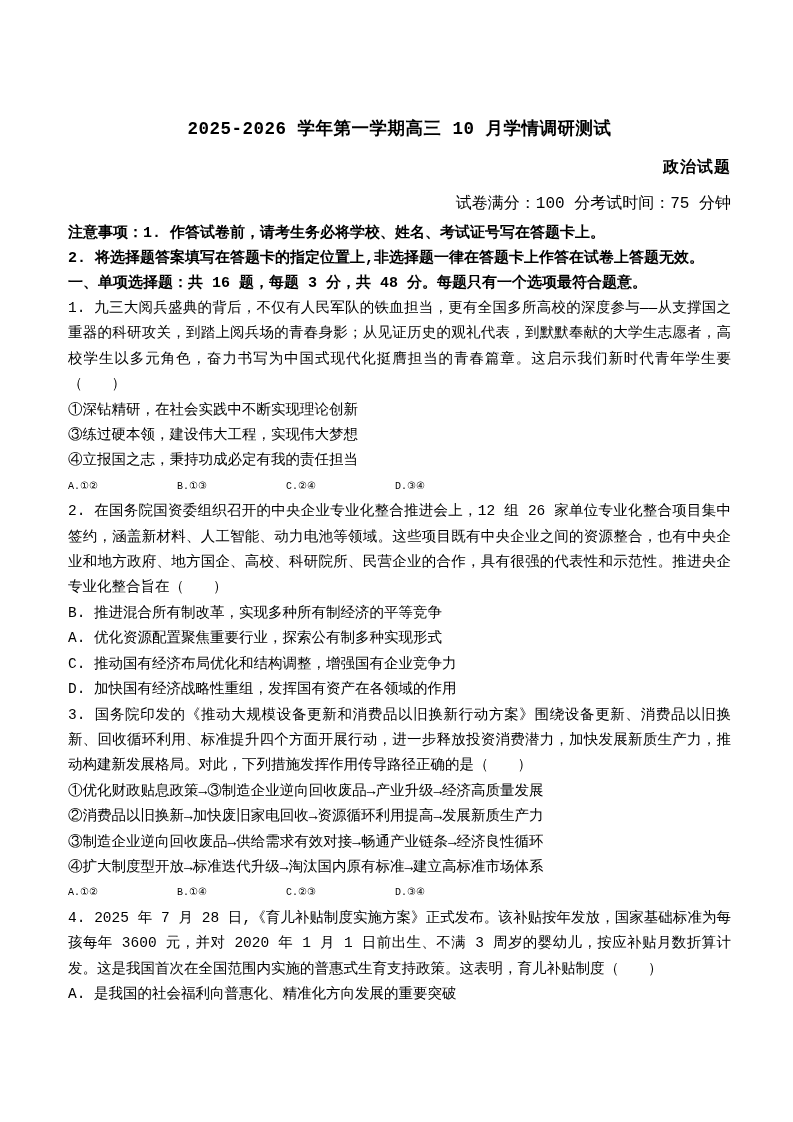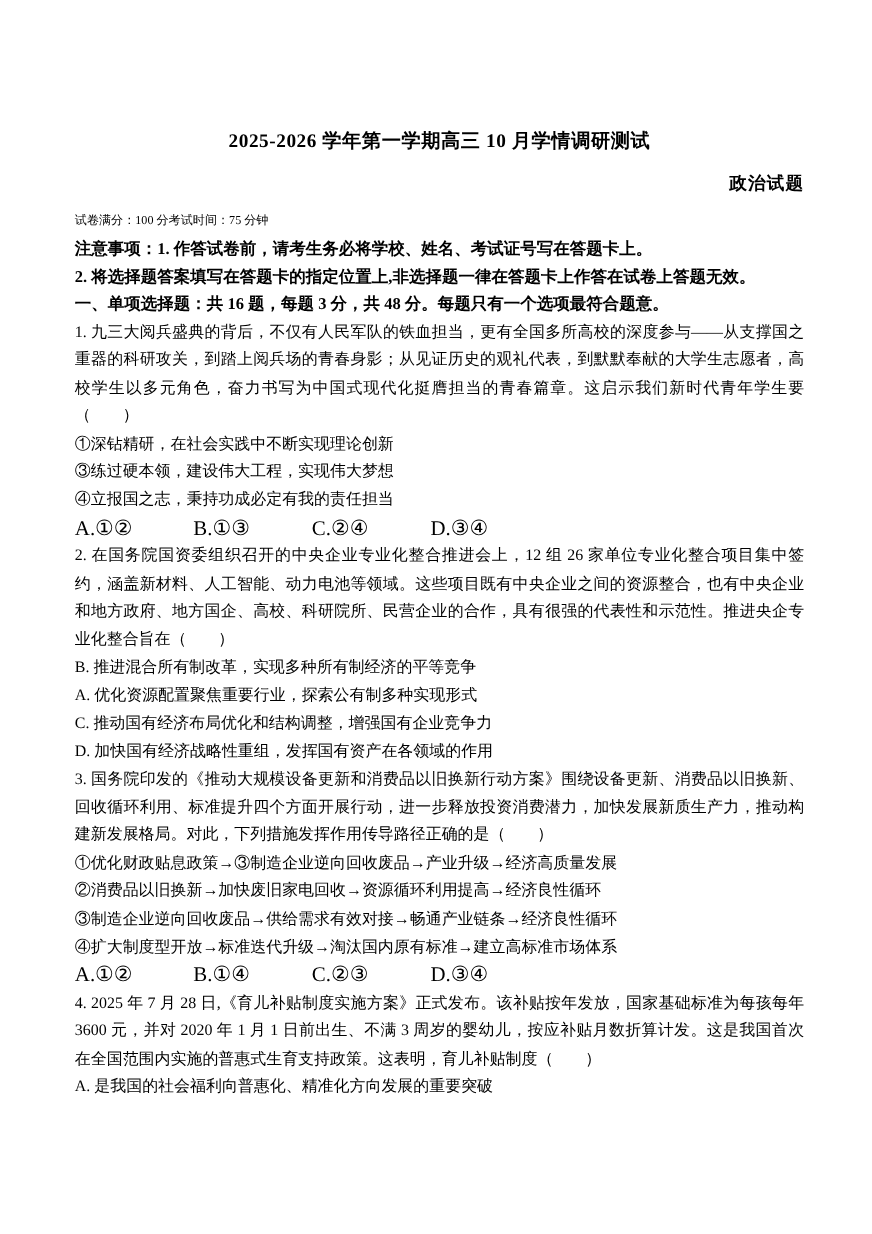--- a/index.html
+++ b/index.html
@@ -13,38 +13,39 @@
     overflow: hidden;
     color: #000;
     font-family: "Liberation Serif", "DejaVu Serif", serif;
   }
   .page {
     box-sizing: border-box;
     width: 793px;
     height: 929px;
     padding: 116px 62px 20px 68px;
     background: #ffffff;
+    font-family: Liberation Mono, monospace;
   }
   .title {
     font-size: 17.5px;
     font-weight: bold;
     text-align: center;
     margin: 0 0 17px 0;
     letter-spacing: 0.5px;
   }
   .subtitle {
     font-size: 16px;
     font-weight: bold;
     text-align: right;
     margin: 0 0 15px 0;
     letter-spacing: 1px;
   }
   .exam-info {
-    font-size: 11px;
-    text-align: left;
+    font-size: 16px;
+    text-align: right;
     margin: 0 0 7px 0;
   }
   .notice, .section-header {
     font-size: 15px;
     font-weight: bold;
     line-height: 25px;
     margin: 0;
     text-align: justify;
   }
   .stem {
@@ -52,21 +53,21 @@
     line-height: 25.4px;
     margin: 0;
     text-align: justify;
   }
   .line {
     font-size: 14.5px;
     line-height: 25.4px;
     margin: 0;
   }
   .answer-row {
-    font-size: 19px;
+    font-size: 10px;
     line-height: 25.4px;
     margin: 0;
   }
   .answer-row .opt {
     display: inline-block;
     min-width: 103px;
   }
   .answer-row .opt:last-child {
     min-width: 0;
   }
@@ -101,21 +102,21 @@
     <p class="stem">2. 在国务院国资委组织召开的中央企业专业化整合推进会上，12 组 26 家单位专业化整合项目集中签约，涵盖新材料、人工智能、动力电池等领域。这些项目既有中央企业之间的资源整合，也有中央企业和地方政府、地方国企、高校、科研院所、民营企业的合作，具有很强的代表性和示范性。推进央企专业化整合旨在（　　）</p>
     <p class="line">B. 推进混合所有制改革，实现多种所有制经济的平等竞争</p>
     <p class="line">A. 优化资源配置聚焦重要行业，探索公有制多种实现形式</p>
     <p class="line">C. 推动国有经济布局优化和结构调整，增强国有企业竞争力</p>
     <p class="line">D. 加快国有经济战略性重组，发挥国有资产在各领域的作用</p>
   </section>
 
   <section>
     <p class="stem">3. 国务院印发的《推动大规模设备更新和消费品以旧换新行动方案》围绕设备更新、消费品以旧换新、回收循环利用、标准提升四个方面开展行动，进一步释放投资消费潜力，加快发展新质生产力，推动构建新发展格局。对此，下列措施发挥作用传导路径正确的是（　　）</p>
     <p class="line">①优化财政贴息政策→③制造企业逆向回收废品→产业升级→经济高质量发展</p>
-    <p class="line">②消费品以旧换新→加快废旧家电回收→资源循环利用提高→经济良性循环</p>
+    <p class="line">②消费品以旧换新→加快废旧家电回收→资源循环利用提高→发展新质生产力</p>
     <p class="line">③制造企业逆向回收废品→供给需求有效对接→畅通产业链条→经济良性循环</p>
     <p class="line">④扩大制度型开放→标准迭代升级→淘汰国内原有标准→建立高标准市场体系</p>
     <p class="answer-row">
       <span class="opt">A.①②</span>
       <span class="opt">B.①④</span>
       <span class="opt">C.②③</span>
       <span class="opt">D.③④</span>
     </p>
   </section>
 

